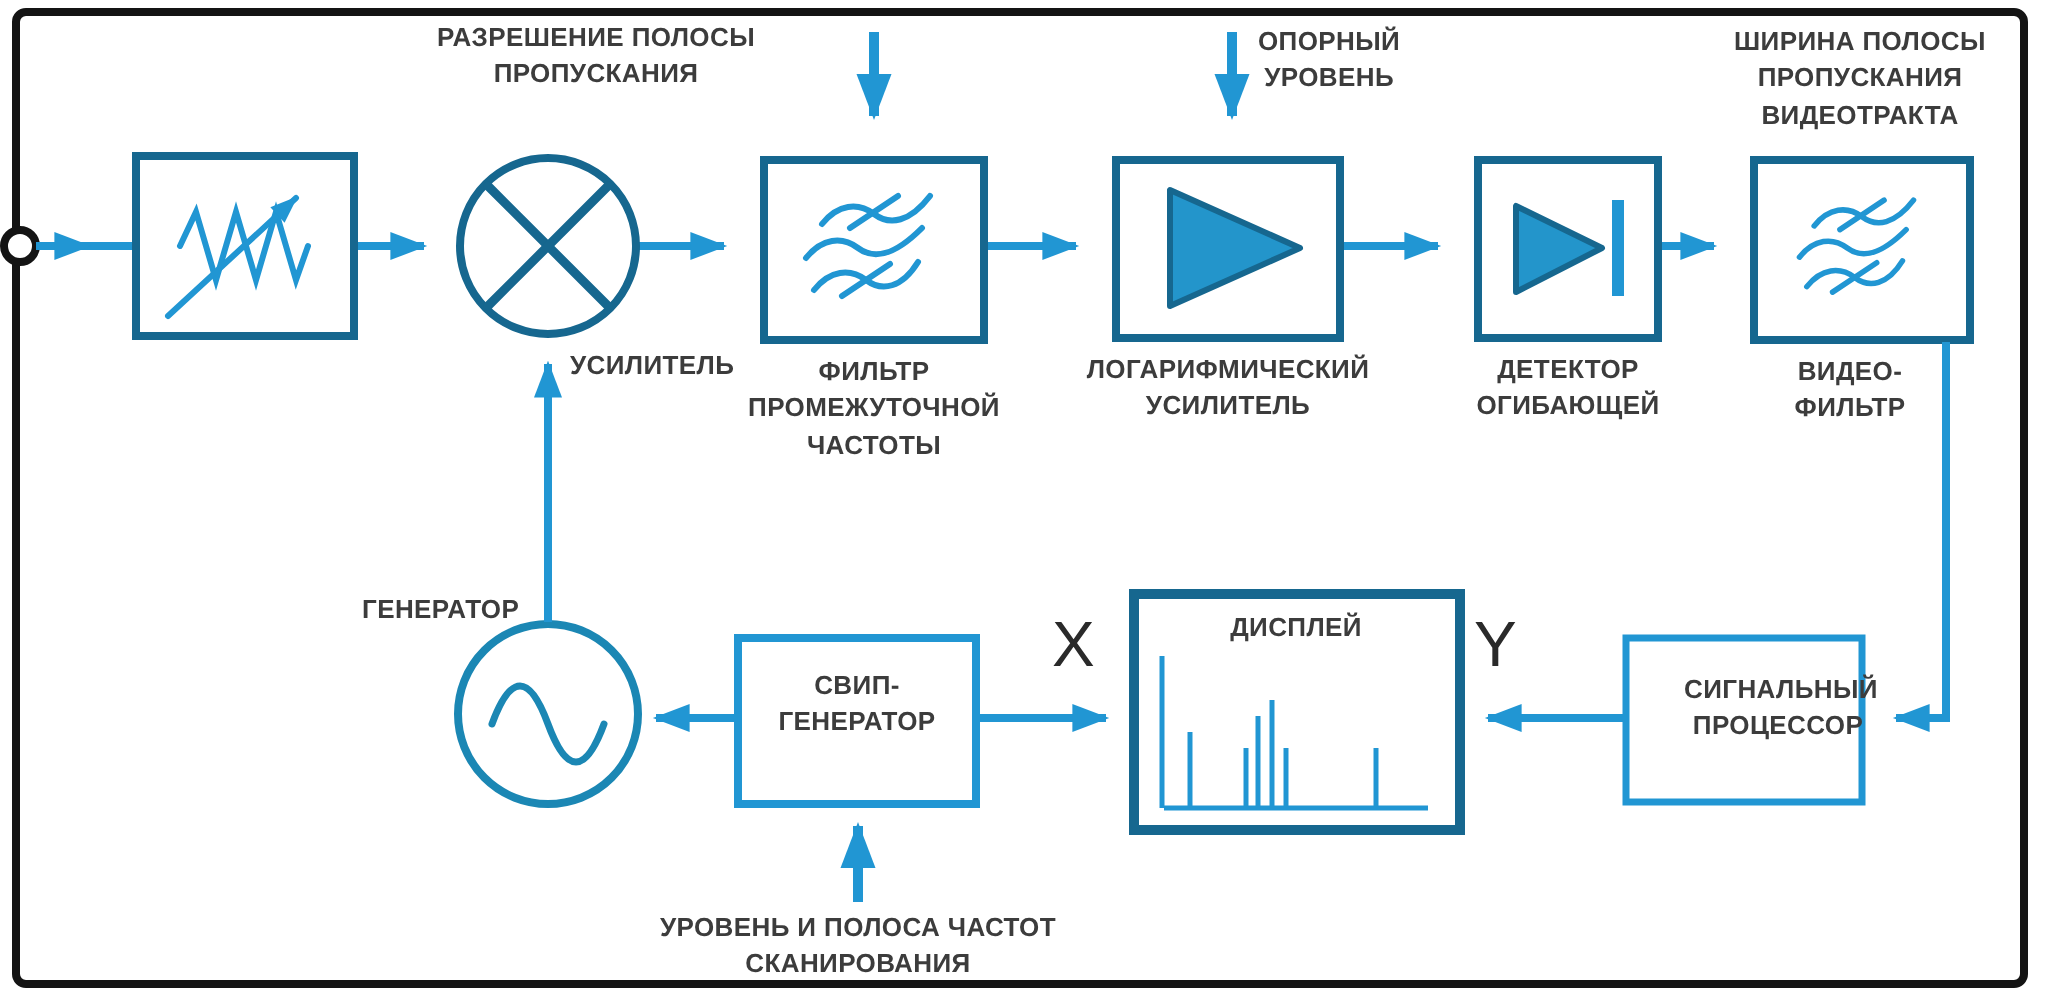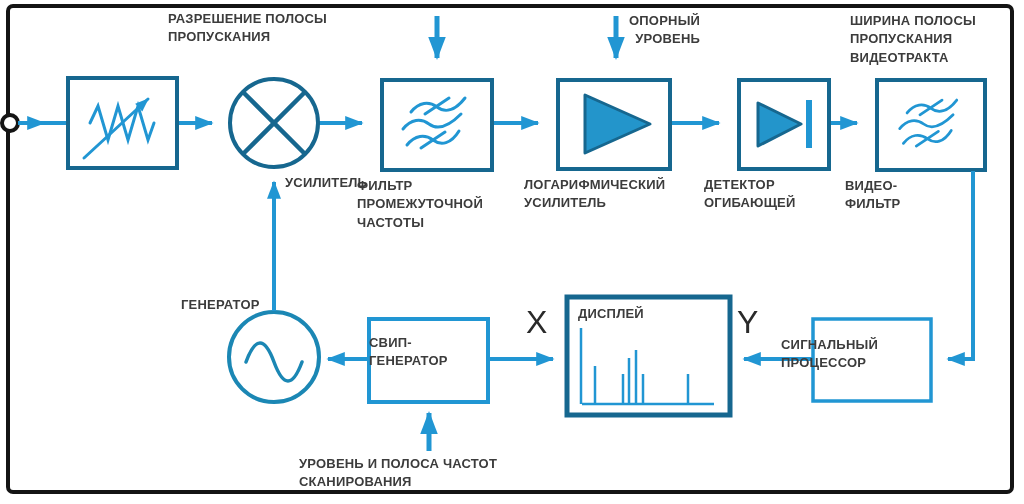--- a/index.html
+++ b/index.html
@@ -1,21 +1,21 @@
 <!DOCTYPE html>
 <html style="--wire: #2196d3; --dark: #16678f; --fill: #2395cb; --osc: #1b87b4; --ink: #3c3c3c; --xy: #2a2a2a; --frame: #141414;"><head>
 <meta charset="utf-8">
 <style>
   html,body{margin:0;padding:0;background:#fff}
   .stage{position:relative;width:1024px;height:504px;background:#fff;
          font-family:"Liberation Sans",sans-serif;overflow:hidden}
   .stage svg{position:absolute;left:0;top:0}
   .lbl{position:absolute;font-size:13px;font-weight:bold;color:var(--ink,#3c3c3c);
-       line-height:1.42;letter-spacing:.2px;white-space:pre-line;text-align:left}
-  .lbl.al{text-align:right}
+       line-height:1.42;letter-spacing:.2px;white-space:pre-line;text-align:center}
+  .lbl.al{text-align:center}
   .lbl.ar{}
   .xy{position:absolute;font-size:32px;font-weight:400;color:var(--xy,#2a2a2a);line-height:1}
   
   .frame{stroke:var(--frame,#141414);stroke-width:4;fill:none}
   .wire{stroke:var(--wire,#2196d3);stroke-width:4;fill:none}
   .wire5{stroke:var(--wire,#2196d3);stroke-width:5;fill:none}
   .thin{stroke:var(--wire,#2196d3);stroke-width:3;fill:none;stroke-linecap:round}
   .boxd{stroke:var(--dark,#16678f);stroke-width:4;fill:#fff}
   .boxl{stroke:var(--wire,#2196d3);stroke-width:3.5;fill:#fff}
   .circ{stroke:var(--dark,#16678f);stroke-width:4;fill:#fff}
@@ -152,20 +152,20 @@
 УСИЛИТЕЛЬ</div>
   <div class="lbl" style="left:704px;top:176px;width:160px">ДЕТЕКТОР
 ОГИБАЮЩЕЙ</div>
   <div class="lbl" style="left:845px;top:177px;width:160px">ВИДЕО-
 ФИЛЬТР</div>
 
   <div class="lbl al" style="left:181px;top:296px">ГЕНЕРАТОР</div>
   <div class="lbl" style="left:369px;top:334px;width:119px">СВИП-
 ГЕНЕРАТОР</div>
   <div class="lbl" style="left:578px;top:305px;width:140px">ДИСПЛЕЙ</div>
-  <div class="lbl" style="left:781px;top:336px;width:94px">СИГНАЛЬНЫЙ
+  <div class="lbl" style="left:842px;top:336px;width:94px">СИГНАЛЬНЫЙ
 ПРОЦЕССОР</div>
   <div class="lbl" style="left:299px;top:455px;width:260px">УРОВЕНЬ И ПОЛОСА ЧАСТОТ
 СКАНИРОВАНИЯ</div>
 
   <div class="xy" style="left:526px;top:306px">X</div>
   <div class="xy" style="left:737px;top:306px">Y</div>
 </div>
 
 </body></html>

